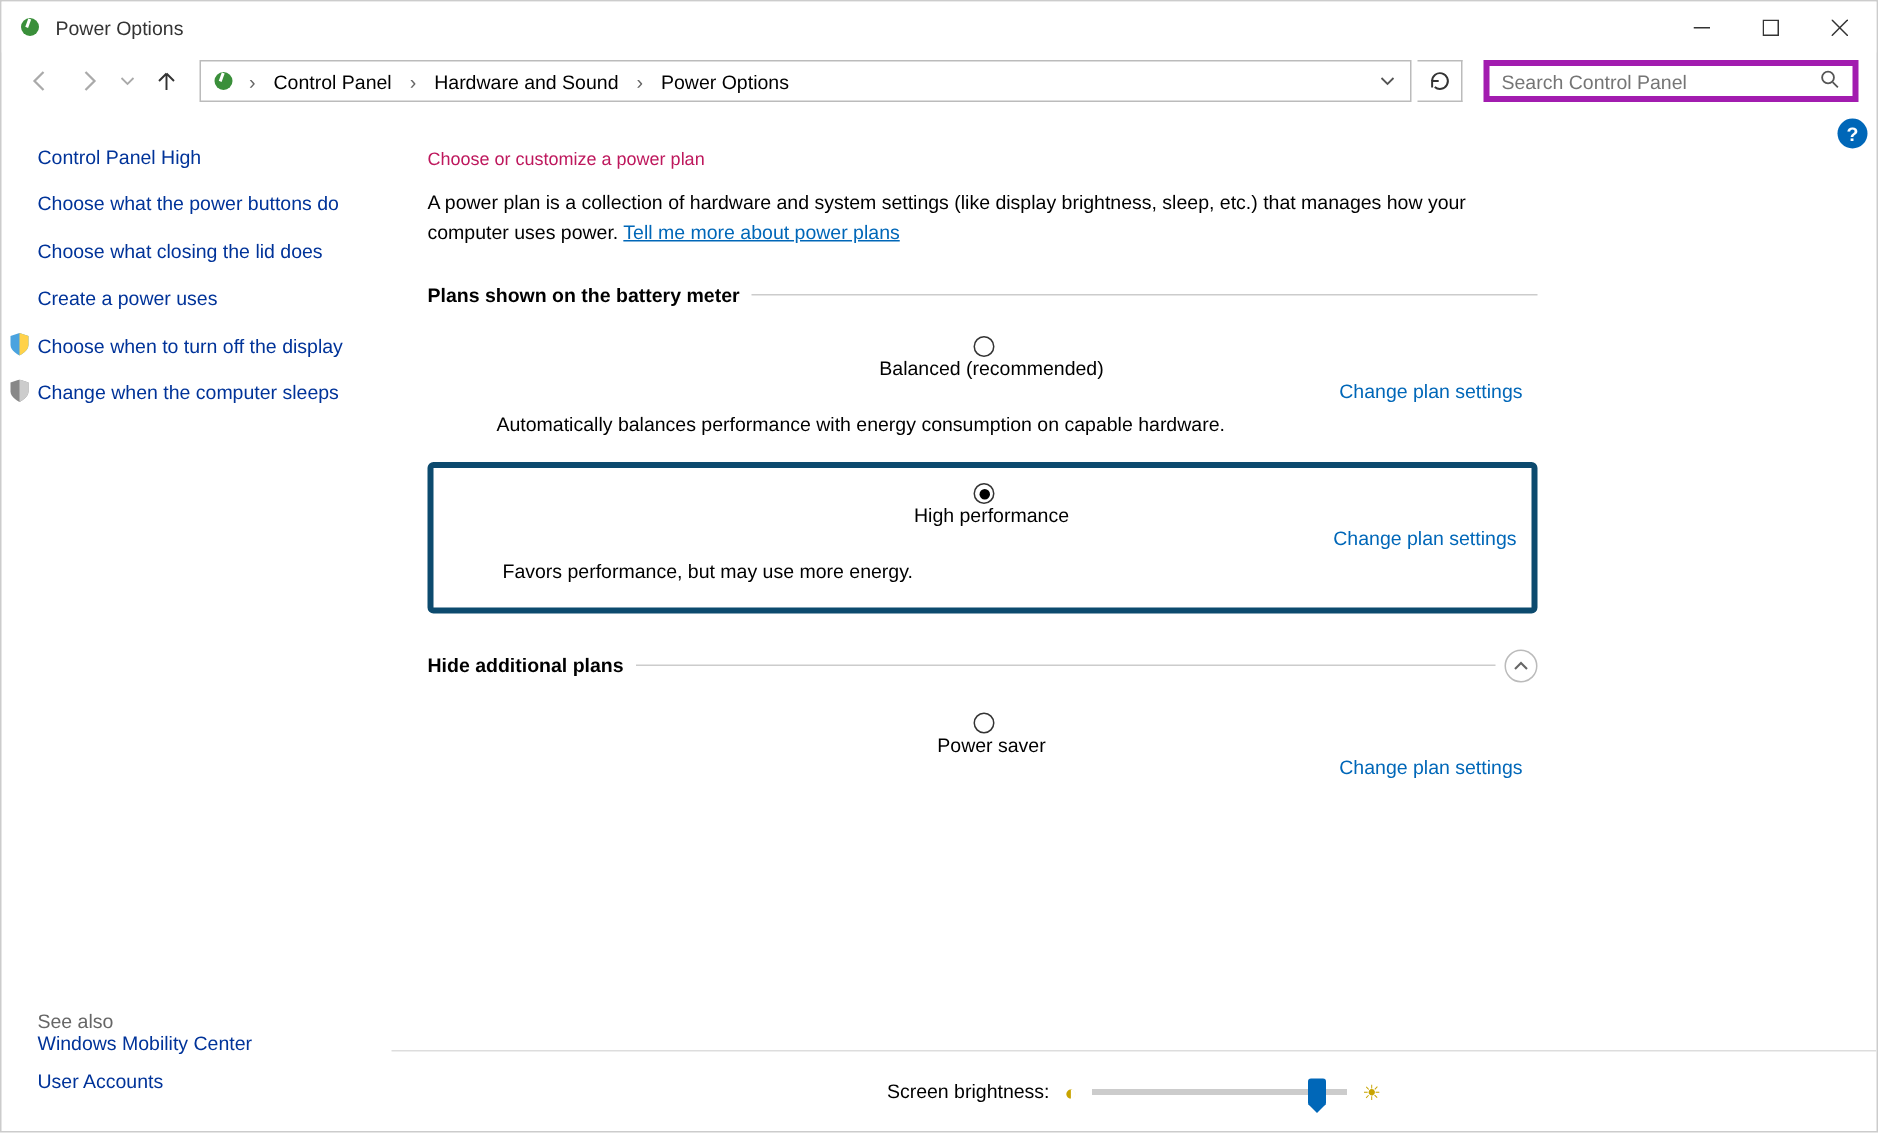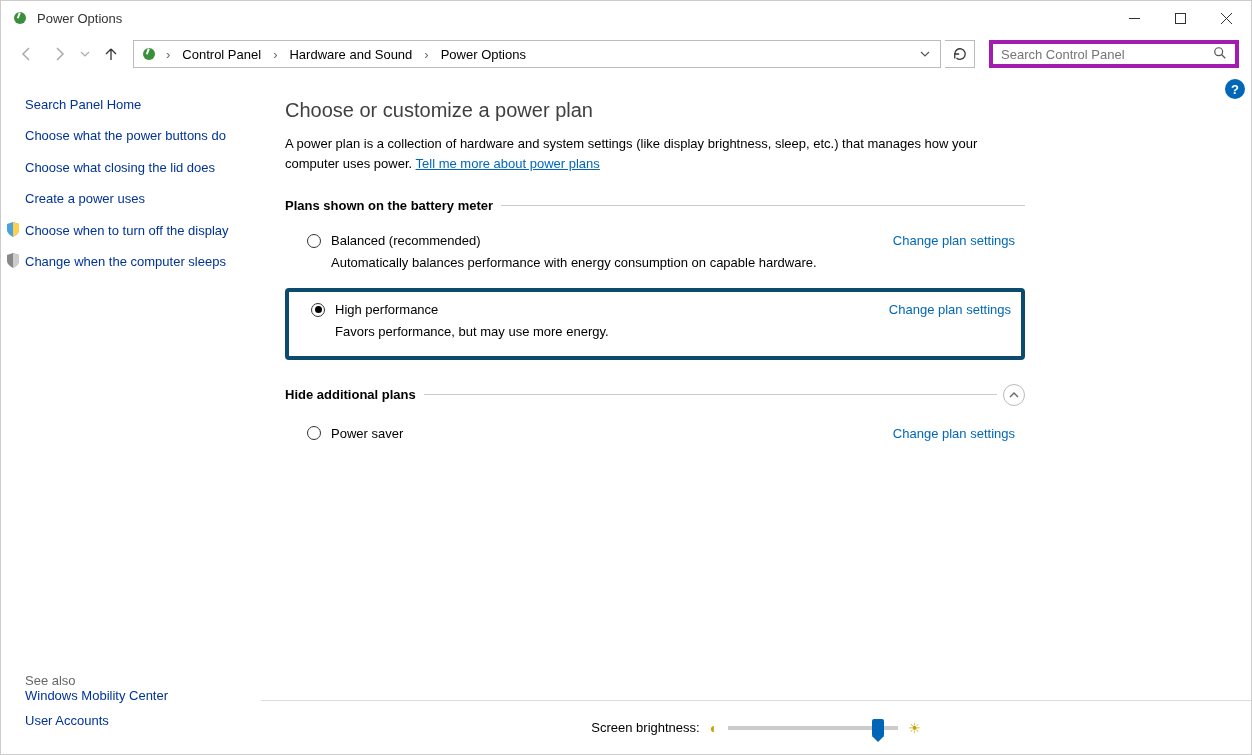--- a/index.html
+++ b/index.html
@@ -121,21 +121,21 @@
   }
   .help-icon {
     position:absolute; top:6px; right:6px;
     width:20px; height:20px; border-radius:50%;
     background:#0067b8; color:#fff;
     display:flex; align-items:center; justify-content:center;
     font-size:13px; font-weight:bold; cursor:pointer;
   }
   .content { max-width:740px; margin-top:16px; }
   .page-heading {
-    color:#404040; font-size:20px; font-weight:400;
+    color:#be185d; font-size:12px; font-weight:400;
     margin-bottom:12px;
   }
   .page-desc { line-height:1.55; }
   .page-desc a { color:#0067b8; text-decoration:underline; cursor:pointer; }
   .group-label {
     margin-top:24px; display:flex; align-items:center;
     white-space:nowrap; margin-bottom:14px;
   }
   .group-label .label-text { padding-right:8px;font-weight:bold; }
   .group-label .rule { flex:1; height:1px; background:#ccc; }
@@ -147,21 +147,21 @@
   .plan {
     padding:6px 10px 10px 22px;
     position:relative;
   }
   .plan.highlight {
     border:4px solid #0c4a6e;
     border-radius:4px;
     padding:10px 10px 14px 22px;
     margin-top:6px;
   }
-  .plan-head { display:flex; align-items:center; }
+  .plan-head { display:flex; align-items:center;flex-direction:column; }
   .radio {
     width:14px; height:14px; border:1.5px solid #333;
     border-radius:50%; margin-right:10px;
     display:flex; align-items:center; justify-content:center;
     cursor:pointer; flex-shrink:0;
   }
   .radio.selected::after {
     content:""; width:7px; height:7px; border-radius:50%; background:#000;
   }
   .plan-name { font-size:13px; }
@@ -278,21 +278,21 @@
       <svg width="14" height="14" viewBox="0 0 16 16">
           <circle cx="6.5" cy="6.5" r="4.5" fill="none" stroke="#555" stroke-width="1.4"></circle>
           <line x1="10" y1="10" x2="14" y2="14" stroke="#555" stroke-width="1.4"></line>
         </svg>
     </span>
   </div>
 </div>
 
 <div class="body">
   <div class="sidebar">
-    <span class="home">Search Panel Home</span>
+    <span class="home">Control Panel High</span>
     <div class="side-links">
       <div class="side-link">
         <span class="side-link-text">Choose what the power buttons do</span>
       </div>
       <div class="side-link">
         <span class="side-link-text">Choose what closing the lid does</span>
       </div>
       <div class="side-link">
         <span class="side-link-text">Create a power uses</span>
       </div>

